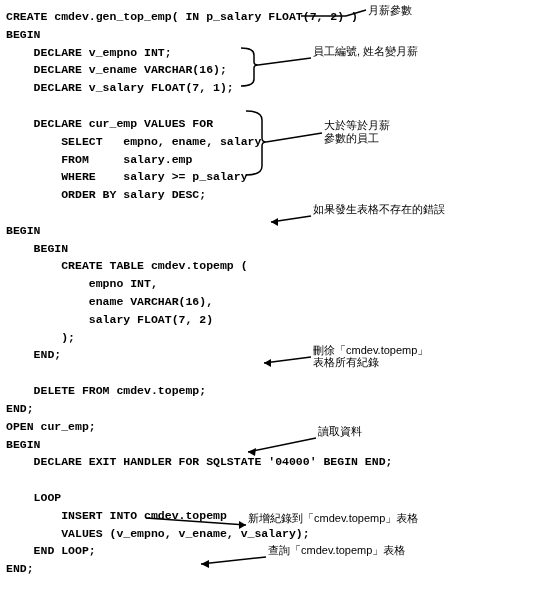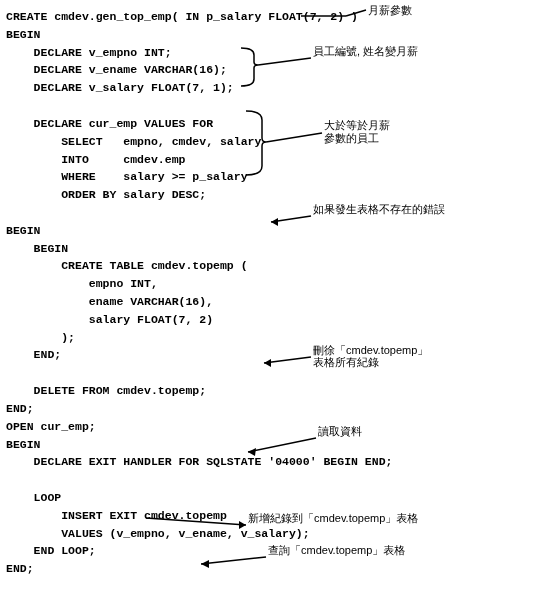--- a/index.html
+++ b/index.html
@@ -42,42 +42,42 @@
 
 <div class="code-area">
   <div>
     <div class="code-line">CREATE cmdev.gen_top_emp( IN p_salary FLOAT(7, 2) )</div>
     <div class="code-line">BEGIN</div>
     <div class="code-line">    DECLARE v_empno INT;</div>
     <div class="code-line">    DECLARE v_ename VARCHAR(16);</div>
     <div class="code-line">    DECLARE v_salary FLOAT(7, 1);</div>
     <div class="code-line">&nbsp;</div>
     <div class="code-line">    DECLARE cur_emp VALUES FOR</div>
-    <div class="code-line">        SELECT   empno, cmdev, salary</div>
-    <div class="code-line">        INTO     cmdev.emp</div>
+    <div class="code-line">        SELECT   empno, ename, salary</div>
+    <div class="code-line">        FROM     salary.emp</div>
     <div class="code-line">        WHERE    salary &gt;= p_salary</div>
     <div class="code-line">        ORDER BY salary DESC;</div>
     <div class="code-line">&nbsp;</div>
     <div class="code-line">BEGIN</div>
     <div class="code-line">    BEGIN</div>
     <div class="code-line">        CREATE TABLE cmdev.topemp (</div>
     <div class="code-line">            empno INT,</div>
     <div class="code-line">            ename VARCHAR(16),</div>
     <div class="code-line">            salary FLOAT(7, 2)</div>
     <div class="code-line">        );</div>
     <div class="code-line">    END;</div>
     <div class="code-line">&nbsp;</div>
     <div class="code-line">    DELETE FROM cmdev.topemp;</div>
     <div class="code-line">END;</div>
     <div class="code-line">OPEN cur_emp;</div>
     <div class="code-line">BEGIN</div>
     <div class="code-line">    DECLARE EXIT HANDLER FOR SQLSTATE '04000' BEGIN END;</div>
     <div class="code-line">&nbsp;</div>
     <div class="code-line">    LOOP</div>
-    <div class="code-line">        INSERT EXIT cmdev.topemp</div>
+    <div class="code-line">        INSERT INTO cmdev.topemp</div>
     <div class="code-line">        VALUES (v_empno, v_ename, v_salary);</div>
     <div class="code-line">    END LOOP;</div>
     <div class="code-line">END;</div>
 
   </div>
 
   <svg class="overlay">
 
     <line x1="295" y1="8" x2="340" y2="8"></line>
     <line x1="340" y1="8" x2="360" y2="2"></line>

